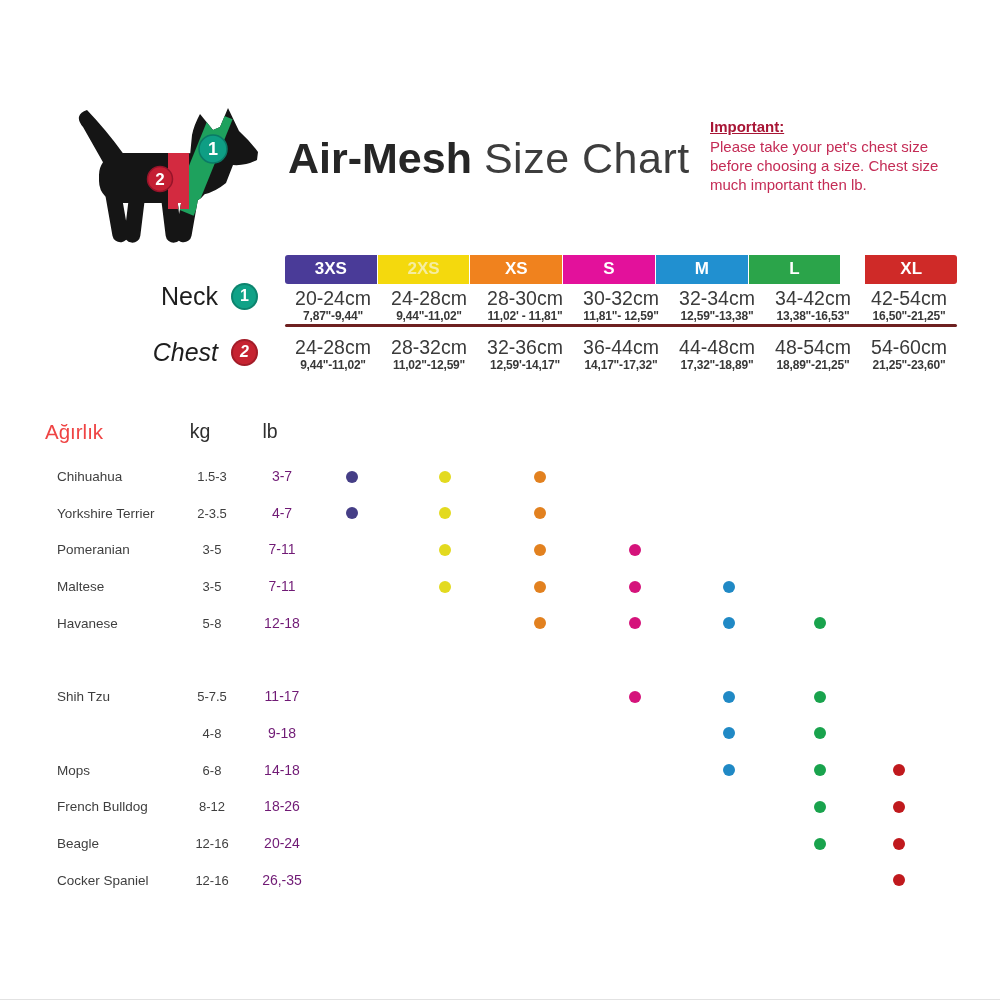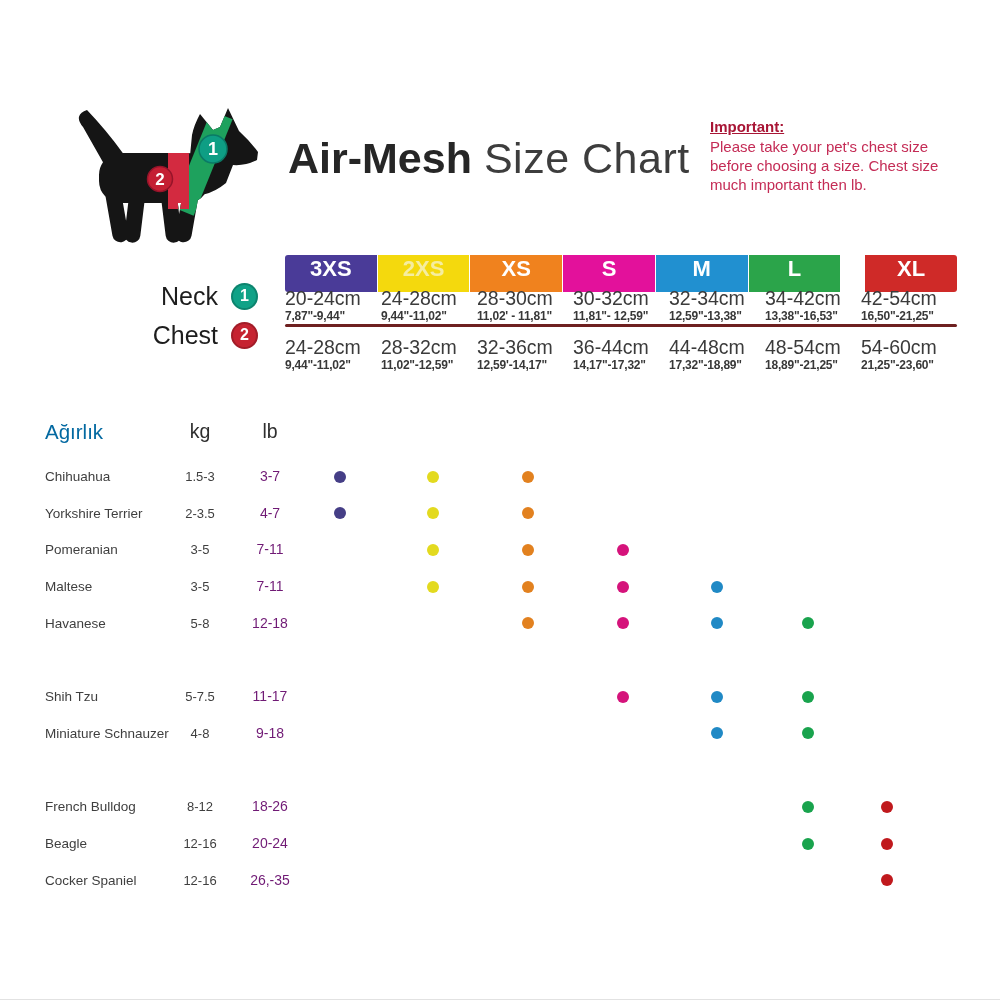--- a/index.html
+++ b/index.html
@@ -12,44 +12,44 @@
   #main-title{position:absolute;left:288px;top:134px;font-size:43px;white-space:nowrap;}
   #main-title .t-bold{font-weight:700;color:#262626;}
   #main-title .t-light{font-weight:300;color:#3d3d3d;letter-spacing:.5px;}
   #important{position:absolute;left:710px;top:118px;width:256px;}
   #important .imp-head{font-size:15px;font-weight:700;color:#a81535;text-decoration:underline;}
   #important .imp-body{margin-top:2px;font-size:15px;line-height:19px;color:#c42b55;}
   
   #size-table{position:absolute;left:285px;top:255px;width:672px;height:130px;}
   .s-row{position:absolute;left:0;right:0;display:flex;}
   #size-head-row{top:0;height:27px;}
-  .size-head{flex:1;height:37px;line-height:27px;text-align:center;font-size:22px;font-weight:700;
+  .size-head{flex:1;height:29px;line-height:27px;text-align:center;font-size:17px;font-weight:700;
              border-right:1px solid #fff;box-sizing:border-box;}
   .size-head:first-child{border-radius:3px 0 0 3px;}
   .size-head:last-child{border-right:none;border-radius:0 3px 3px 0;margin-left:24px;}
   #neck-vals{top:32px;}
   #chest-vals{top:81px;}
-  .meas-cell{flex:1;}
+  .meas-cell{flex:1;text-align:center;}
   .val-cm{font-size:19.5px;color:#3b3b3b;line-height:22px;}
   .val-in{font-size:12px;font-weight:700;color:#383838;line-height:15px;letter-spacing:-.2px;white-space:nowrap;}
   #size-divider{position:absolute;top:69px;left:0;right:0;height:3px;border-radius:2px;}
   .label-row{position:absolute;left:0;width:258px;height:30px;display:flex;justify-content:flex-end;
              align-items:center;gap:13px;}
   #neck-label-row{top:281px;}
-  #chest-label-row{top:320px;}
+  #chest-label-row{top:337px;font-style:italic;}
   .side-label{font-size:25px;color:#1d1d1d;}
   .marker{width:27px;height:27px;border-radius:50%;color:#fff;font-size:16px;font-weight:700;
           display:flex;align-items:center;justify-content:center;box-shadow:inset 0 0 0 2px rgba(0,0,0,.18);}
   
   #breed-head{position:absolute;left:0;top:420px;width:1000px;height:30px;}
-  #w-head{position:absolute;left:45px;font-size:20.5px;color:#0369a1;}
+  #w-head{position:absolute;left:45px;font-size:20.5px;color:#ef4444;}
   #kg-head{position:absolute;left:160px;width:80px;text-align:center;font-size:19.5px;color:#2f2f2f;}
   #lb-head{position:absolute;left:228px;width:84px;text-align:center;font-size:19.5px;color:#2f2f2f;}
   #breed-rows{position:absolute;left:0;top:458px;width:1000px;height:460px;}
-  .breed-row{position:absolute;left:0;width:860px;height:37px;line-height:37px;}
+  .breed-row{position:absolute;left:12px;width:860px;height:37px;line-height:37px;}
   .breed-name{position:absolute;left:45px;font-size:13.5px;color:#3f3f3f;white-space:nowrap;}
   .breed-kg{position:absolute;left:160px;width:80px;text-align:center;font-size:13px;color:#3f3f3f;}
   .breed-lb{position:absolute;left:228px;width:84px;text-align:center;font-size:14px;color:#701a75;}
   .dot{position:absolute;top:12.5px;width:12px;height:12px;border-radius:50%;}
   #bottom-line{position:absolute;left:0;bottom:0;width:1000px;height:1px;background:#e2e2e2;}
 </style>
 </head>
 <body>
 
 <div id="page">
@@ -221,25 +221,32 @@
       </div>
       <div class="breed-row" style="top: 220.2px;">
         <span class="breed-name">Shih Tzu</span>
         <span class="breed-kg">5-7.5</span>
         <span class="breed-lb">11-17</span>
         <span class="dot" style="left: 617px; background: rgb(213, 19, 123);"></span>
         <span class="dot" style="left: 711px; background: rgb(32, 137, 197);"></span>
         <span class="dot" style="left: 802px; background: rgb(25, 163, 77);"></span>
       </div>
       <div class="breed-row" style="top: 256.9px;">
-        <span class="breed-name">Miniature Schnauzer</span>
         <span class="breed-kg">4-8</span>
         <span class="breed-lb">9-18</span>
         <span class="dot" style="left: 711px; background: rgb(32, 137, 197);"></span>
         <span class="dot" style="left: 802px; background: rgb(25, 163, 77);"></span>
+      </div>
+      <div class="breed-row" style="top: 293.6px;">
+        <span class="breed-name">Mops</span>
+        <span class="breed-kg">6-8</span>
+        <span class="breed-lb">14-18</span>
+        <span class="dot" style="left: 711px; background: rgb(32, 137, 197);"></span>
+        <span class="dot" style="left: 802px; background: rgb(25, 163, 77);"></span>
+        <span class="dot" style="left: 881px; background: rgb(192, 25, 29);"></span>
       </div>
       <div class="breed-row" style="top: 330.3px;">
         <span class="breed-name">French Bulldog</span>
         <span class="breed-kg">8-12</span>
         <span class="breed-lb">18-26</span>
         <span class="dot" style="left: 802px; background: rgb(25, 163, 77);"></span>
         <span class="dot" style="left: 881px; background: rgb(192, 25, 29);"></span>
       </div>
       <div class="breed-row" style="top: 367px;">
         <span class="breed-name">Beagle</span>

